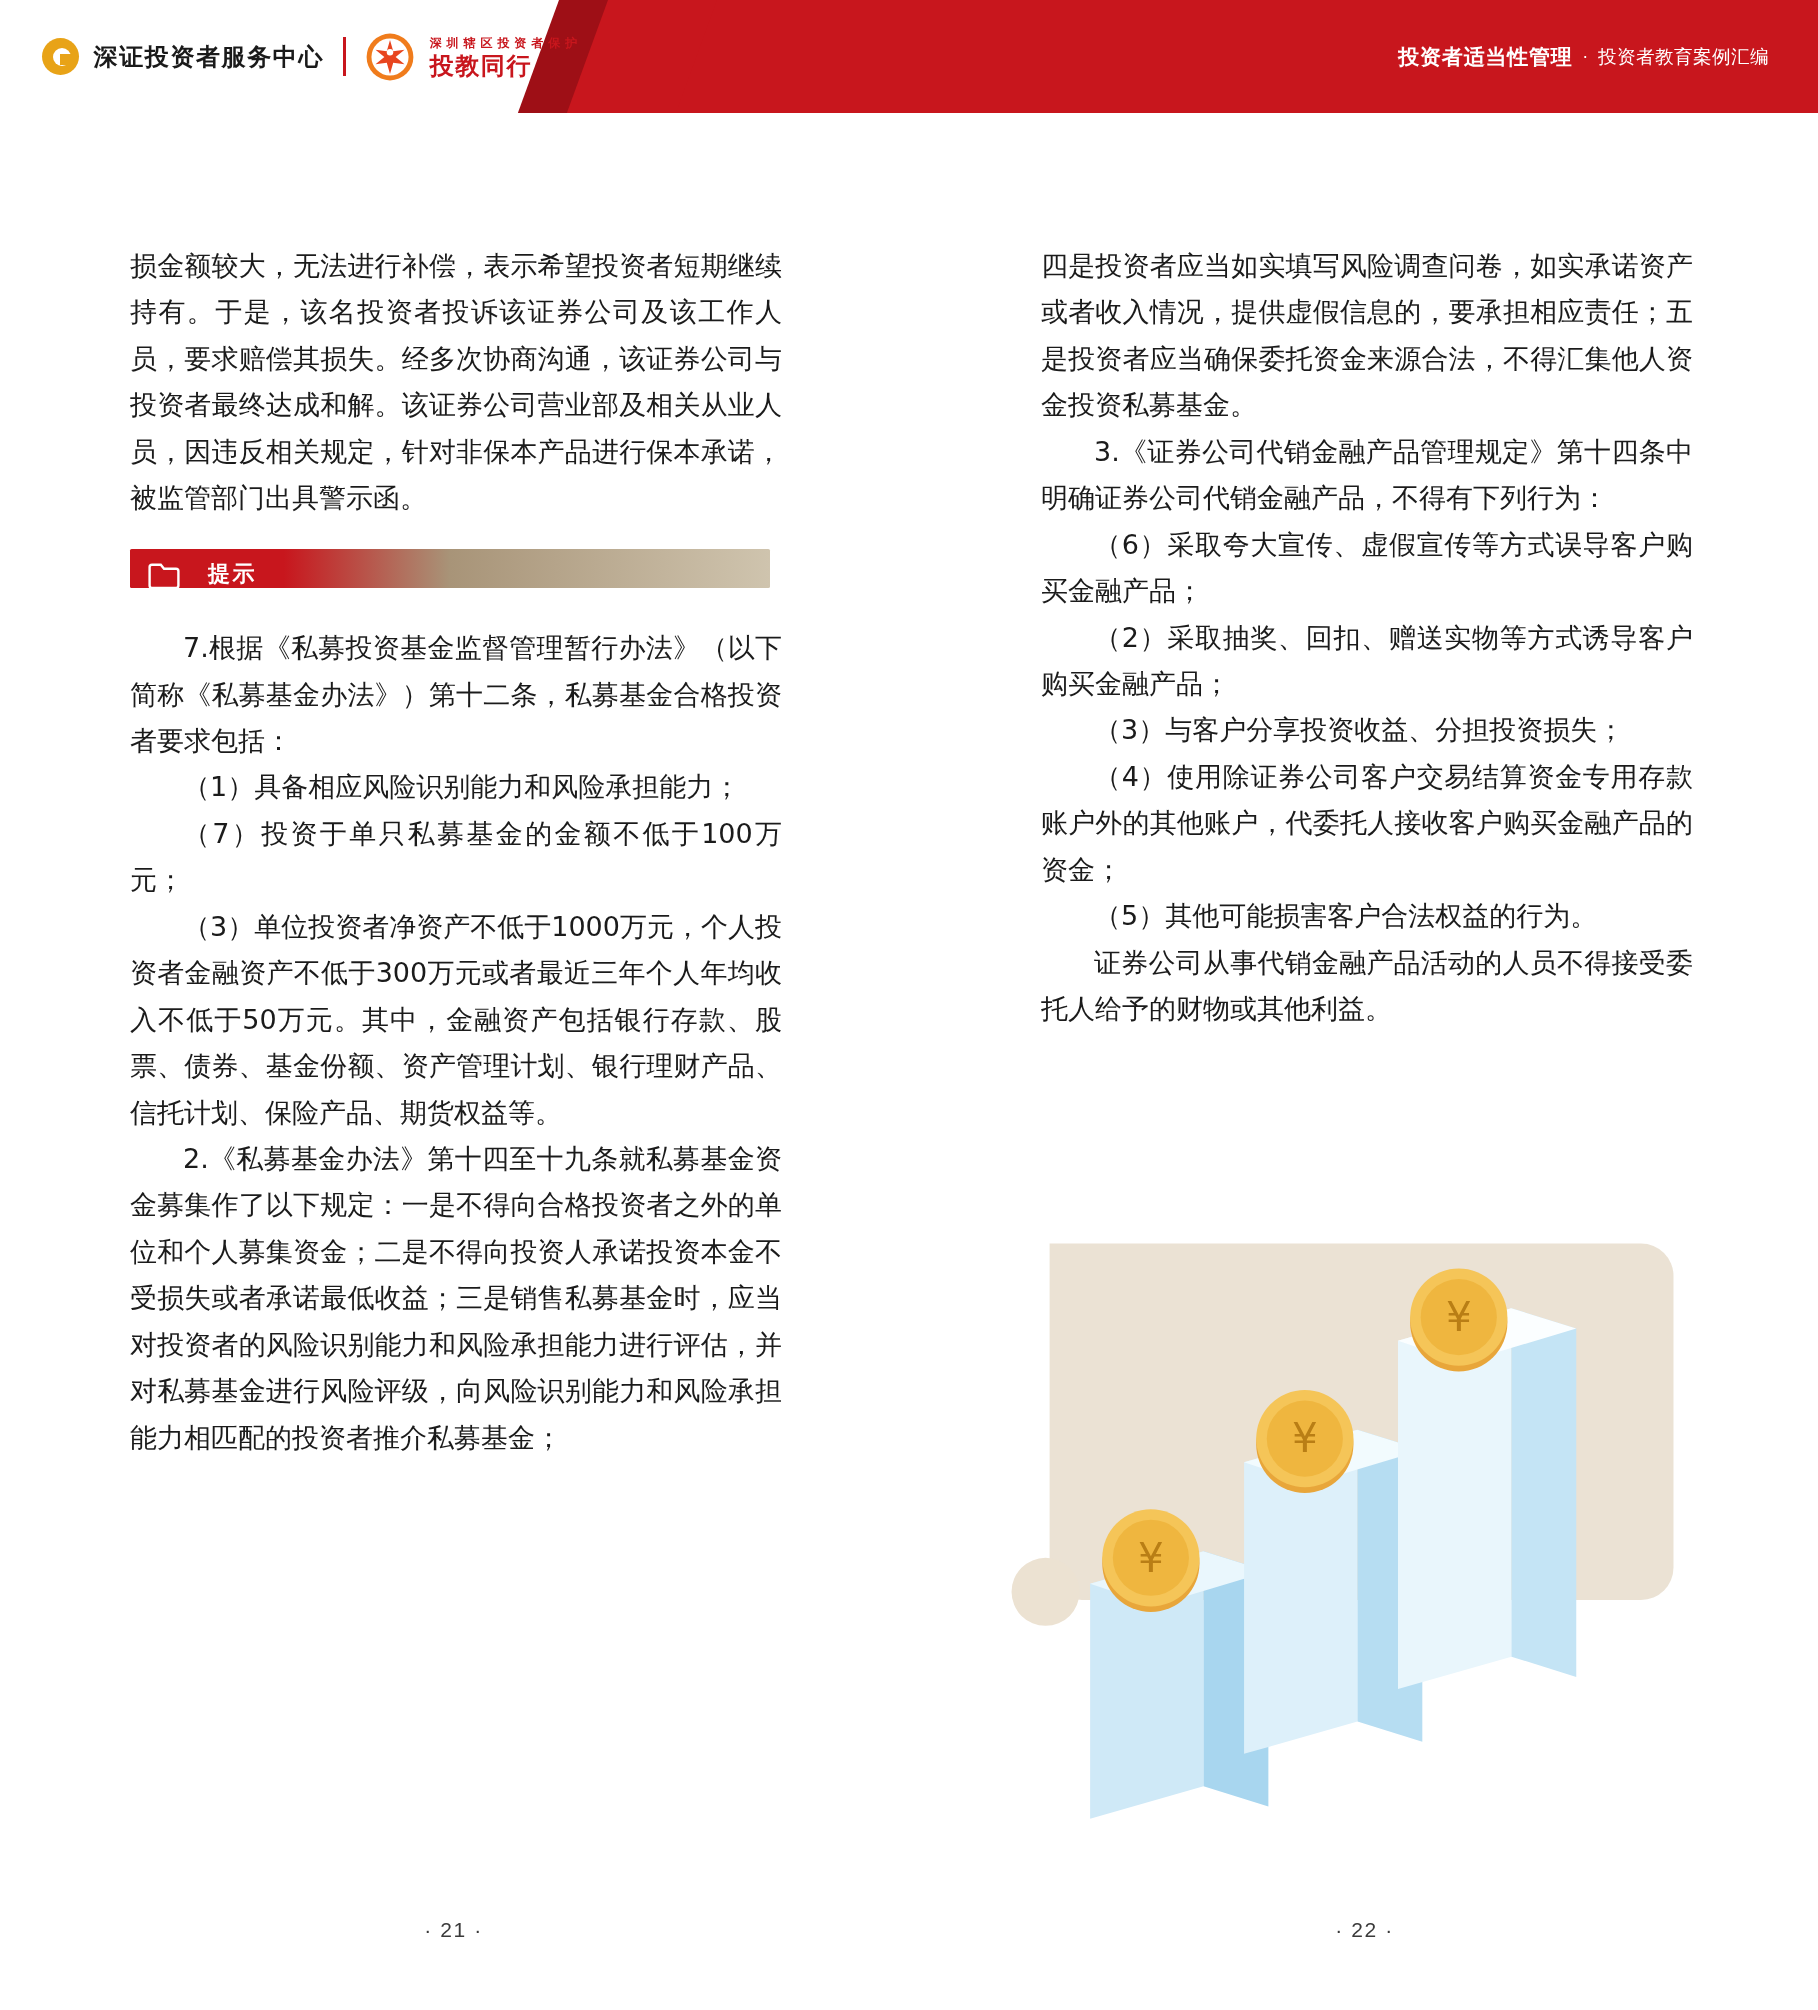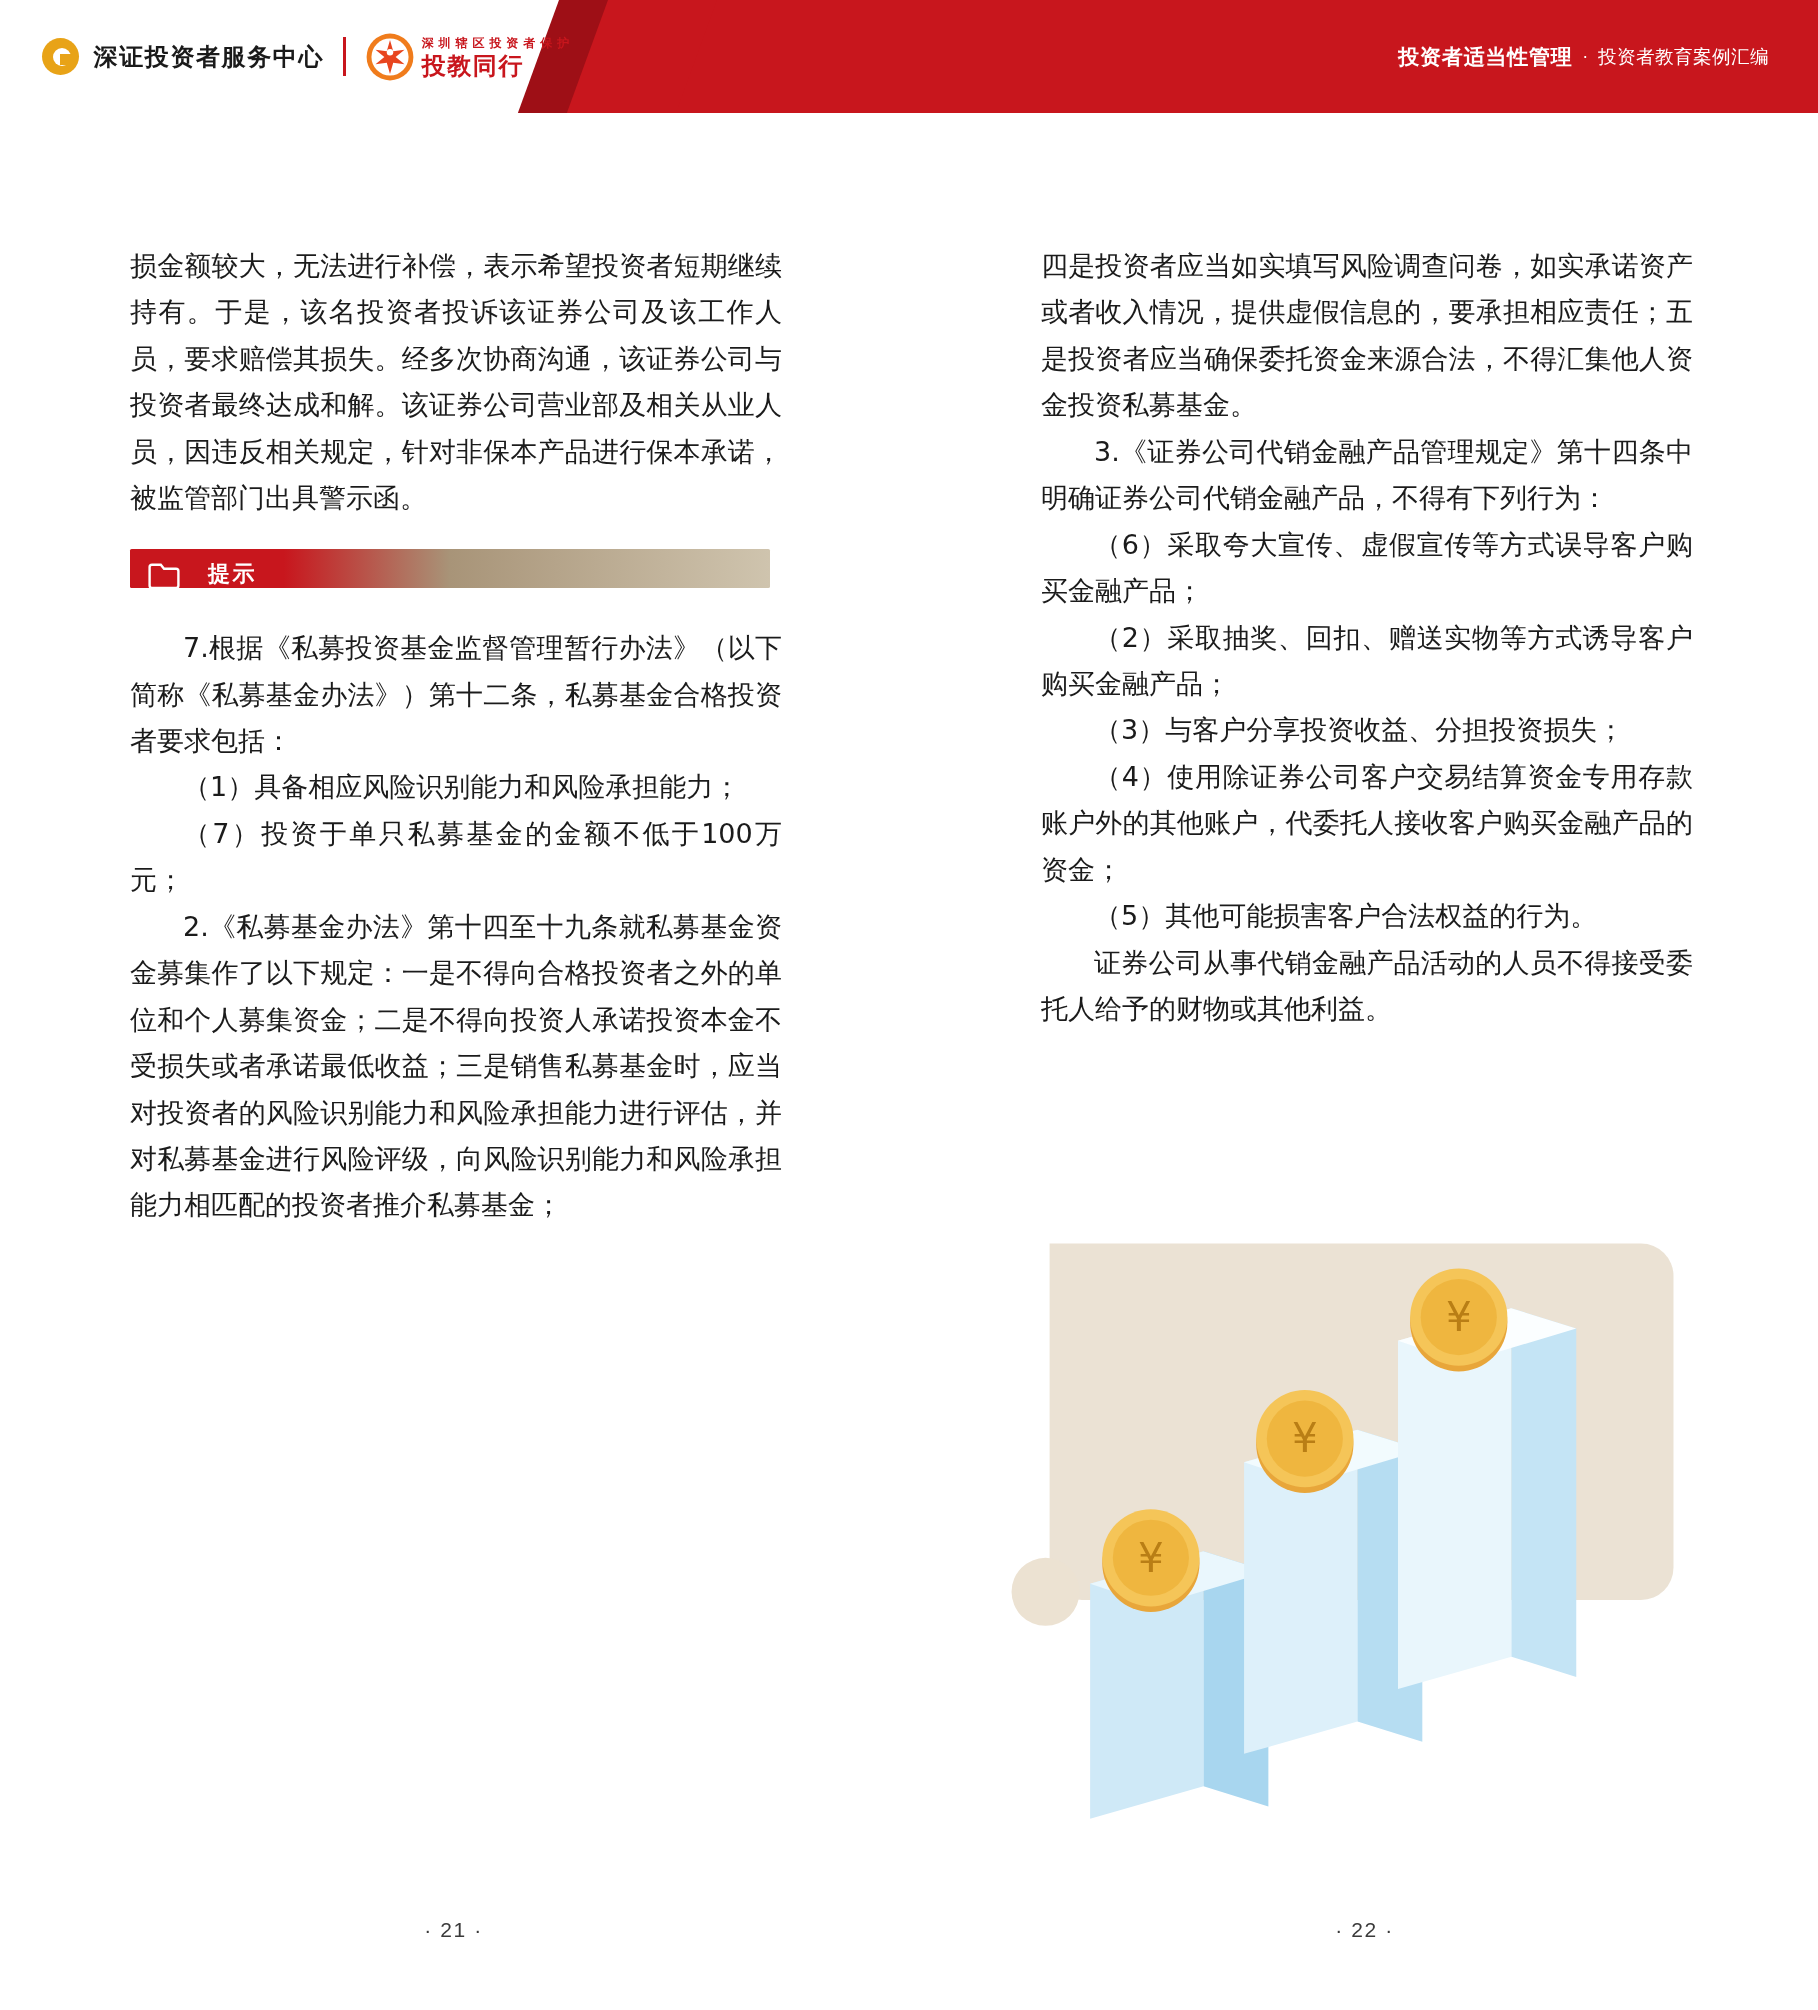--- a/index.html
+++ b/index.html
@@ -94,20 +94,21 @@
   }
   .logo-divider {
     width: 2.4px;
     height: 39px;
     background: #c8161d;
     margin: 0 19.4px;
   }
   .brand-block {
     display: flex;
     align-items: center;
+    gap: 8px;
   }
   .brand-star {
     width: 50px; height: 50px;
     position: relative;
     margin-right: 6.5px;
     flex: none;
   }
   .brand-star svg { display: block; }
   .brand-texts {
     display: flex;
@@ -283,20 +284,21 @@
         <svg width="32" height="25" viewBox="0 0 40 31">
           <path d="M2 5 a3 3 0 0 1 3-3 h11 l4 5 h15 a3 3 0 0 1 3 3 v18 a3 3 0 0 1 -3 3 h-30 a3 3 0 0 1 -3 -3 z" fill="none" stroke="#ffffff" stroke-width="3"></path>
         </svg>
       </div>
       <div class="tip-label">提示</div>
     </div>
 
     <p class="p indent">7.根据《私募投资基金监督管理暂行办法》（以下简称《私募基金办法》）第十二条，私募基金合格投资者要求包括：</p>
     <p class="p indent">（1）具备相应风险识别能力和风险承担能力；</p>
     <p class="p indent">（7）投资于单只私募基金的金额不低于100万元；</p>
+    <p class="p indent">（3）单位投资者净资产不低于1000万元，个人投资者金融资产不低于300万元或者最近三年个人年均收入不低于50万元。其中，金融资产包括银行存款、股票、债券、基金份额、资产管理计划、银行理财产品、信托计划、保险产品、期货权益等。</p>
     <p class="p indent">2.《私募基金办法》第十四至十九条就私募基金资金募集作了以下规定：一是不得向合格投资者之外的单位和个人募集资金；二是不得向投资人承诺投资本金不受损失或者承诺最低收益；三是销售私募基金时，应当对投资者的风险识别能力和风险承担能力进行评估，并对私募基金进行风险评级，向风险识别能力和风险承担能力相匹配的投资者推介私募基金；</p>
   </div>
 
   <div class="col col-right">
     <p class="p">四是投资者应当如实填写风险调查问卷，如实承诺资产或者收入情况，提供虚假信息的，要承担相应责任；五是投资者应当确保委托资金来源合法，不得汇集他人资金投资私募基金。</p>
     <p class="p indent">3.《证券公司代销金融产品管理规定》第十四条中明确证券公司代销金融产品，不得有下列行为：</p>
     <p class="p indent">（6）采取夸大宣传、虚假宣传等方式误导客户购买金融产品；</p>
     <p class="p indent">（2）采取抽奖、回扣、赠送实物等方式诱导客户购买金融产品；</p>
     <p class="p indent">（3）与客户分享投资收益、分担投资损失；</p>
     <p class="p indent">（4）使用除证券公司客户交易结算资金专用存款账户外的其他账户，代委托人接收客户购买金融产品的资金；</p>

